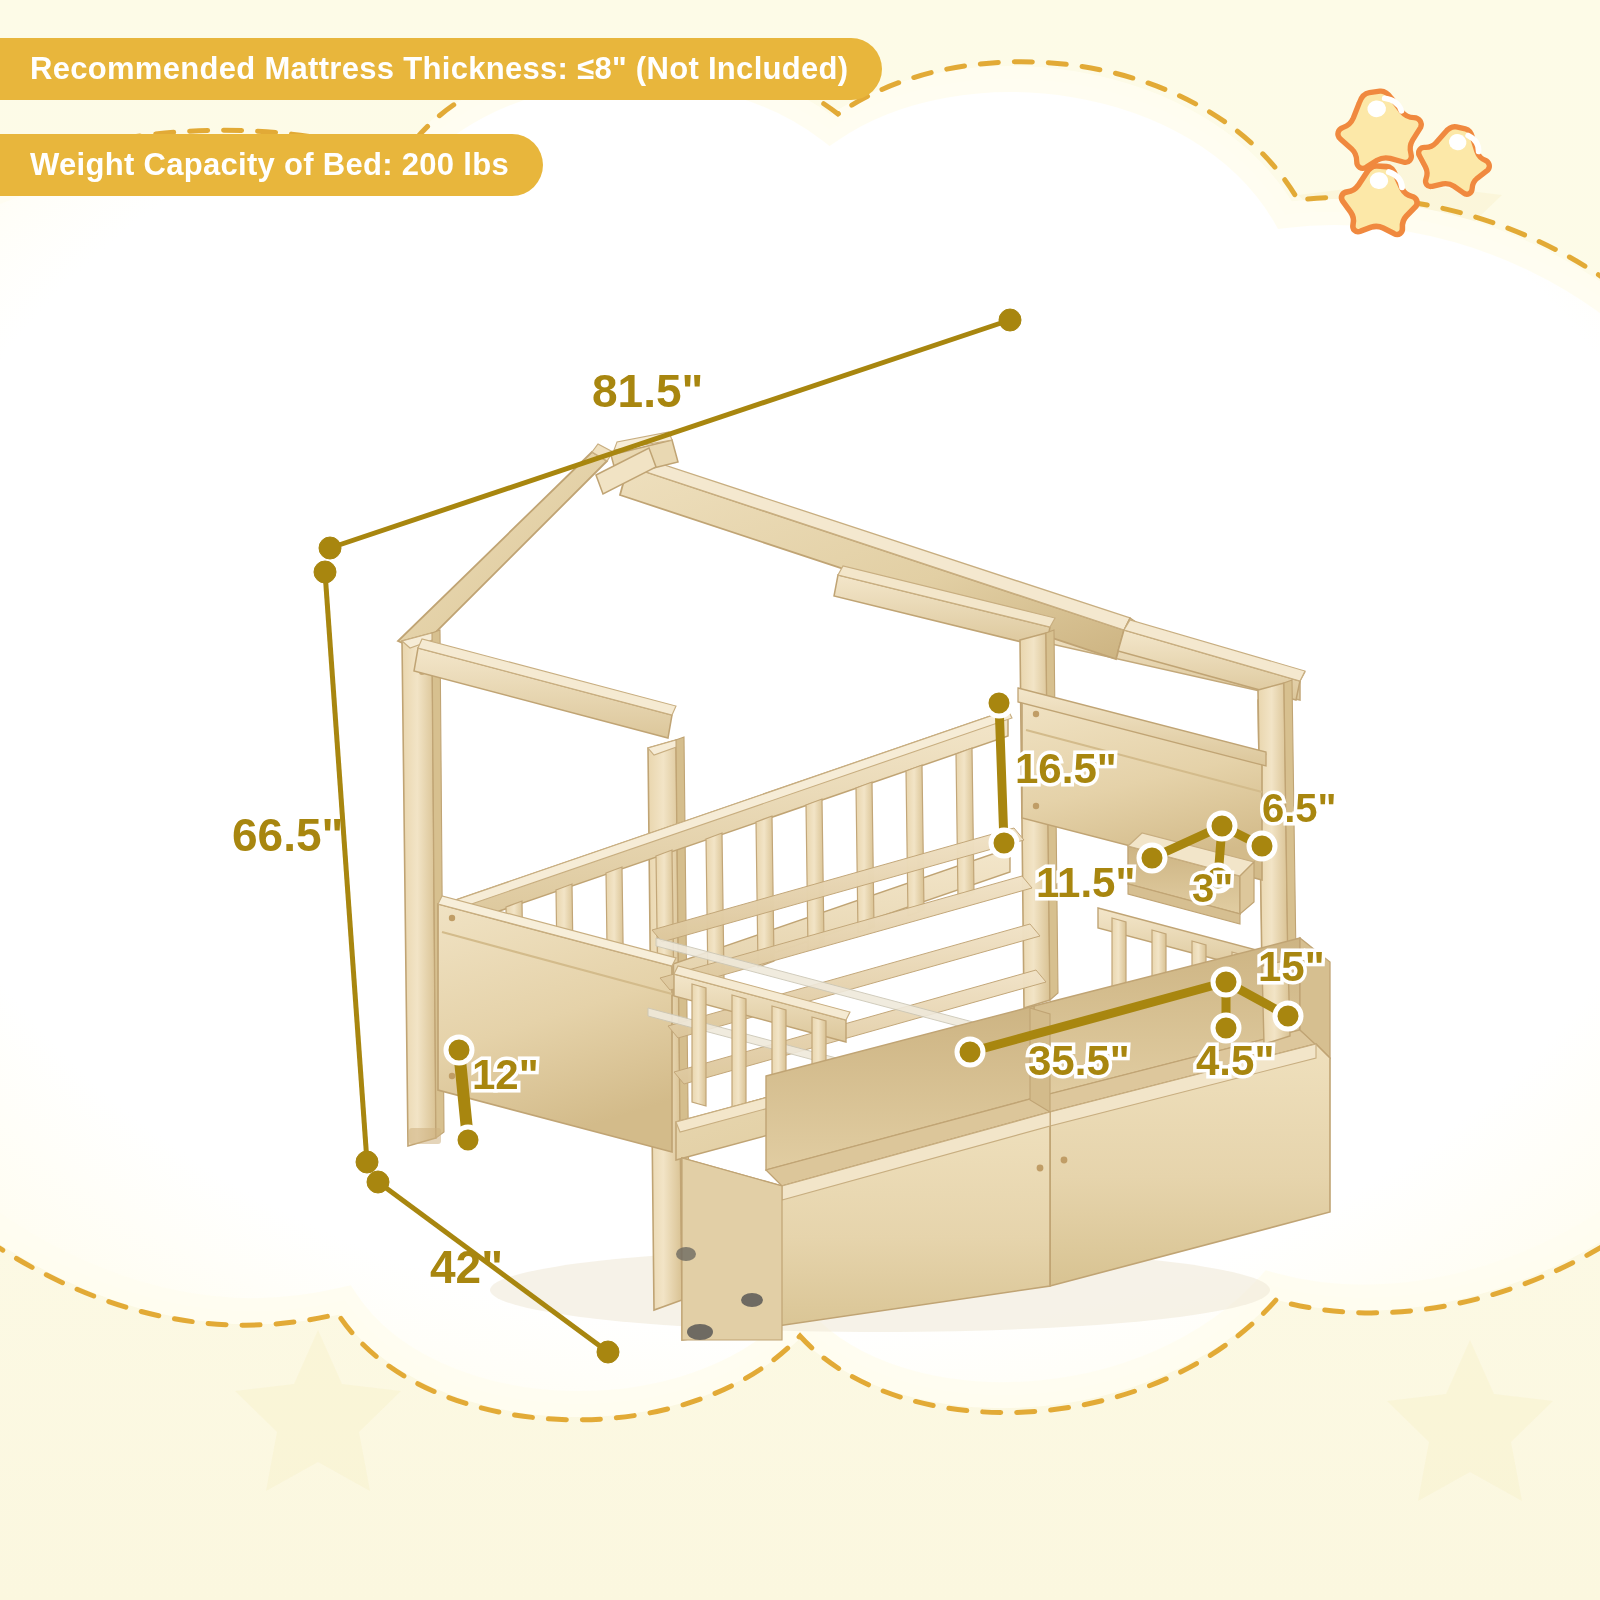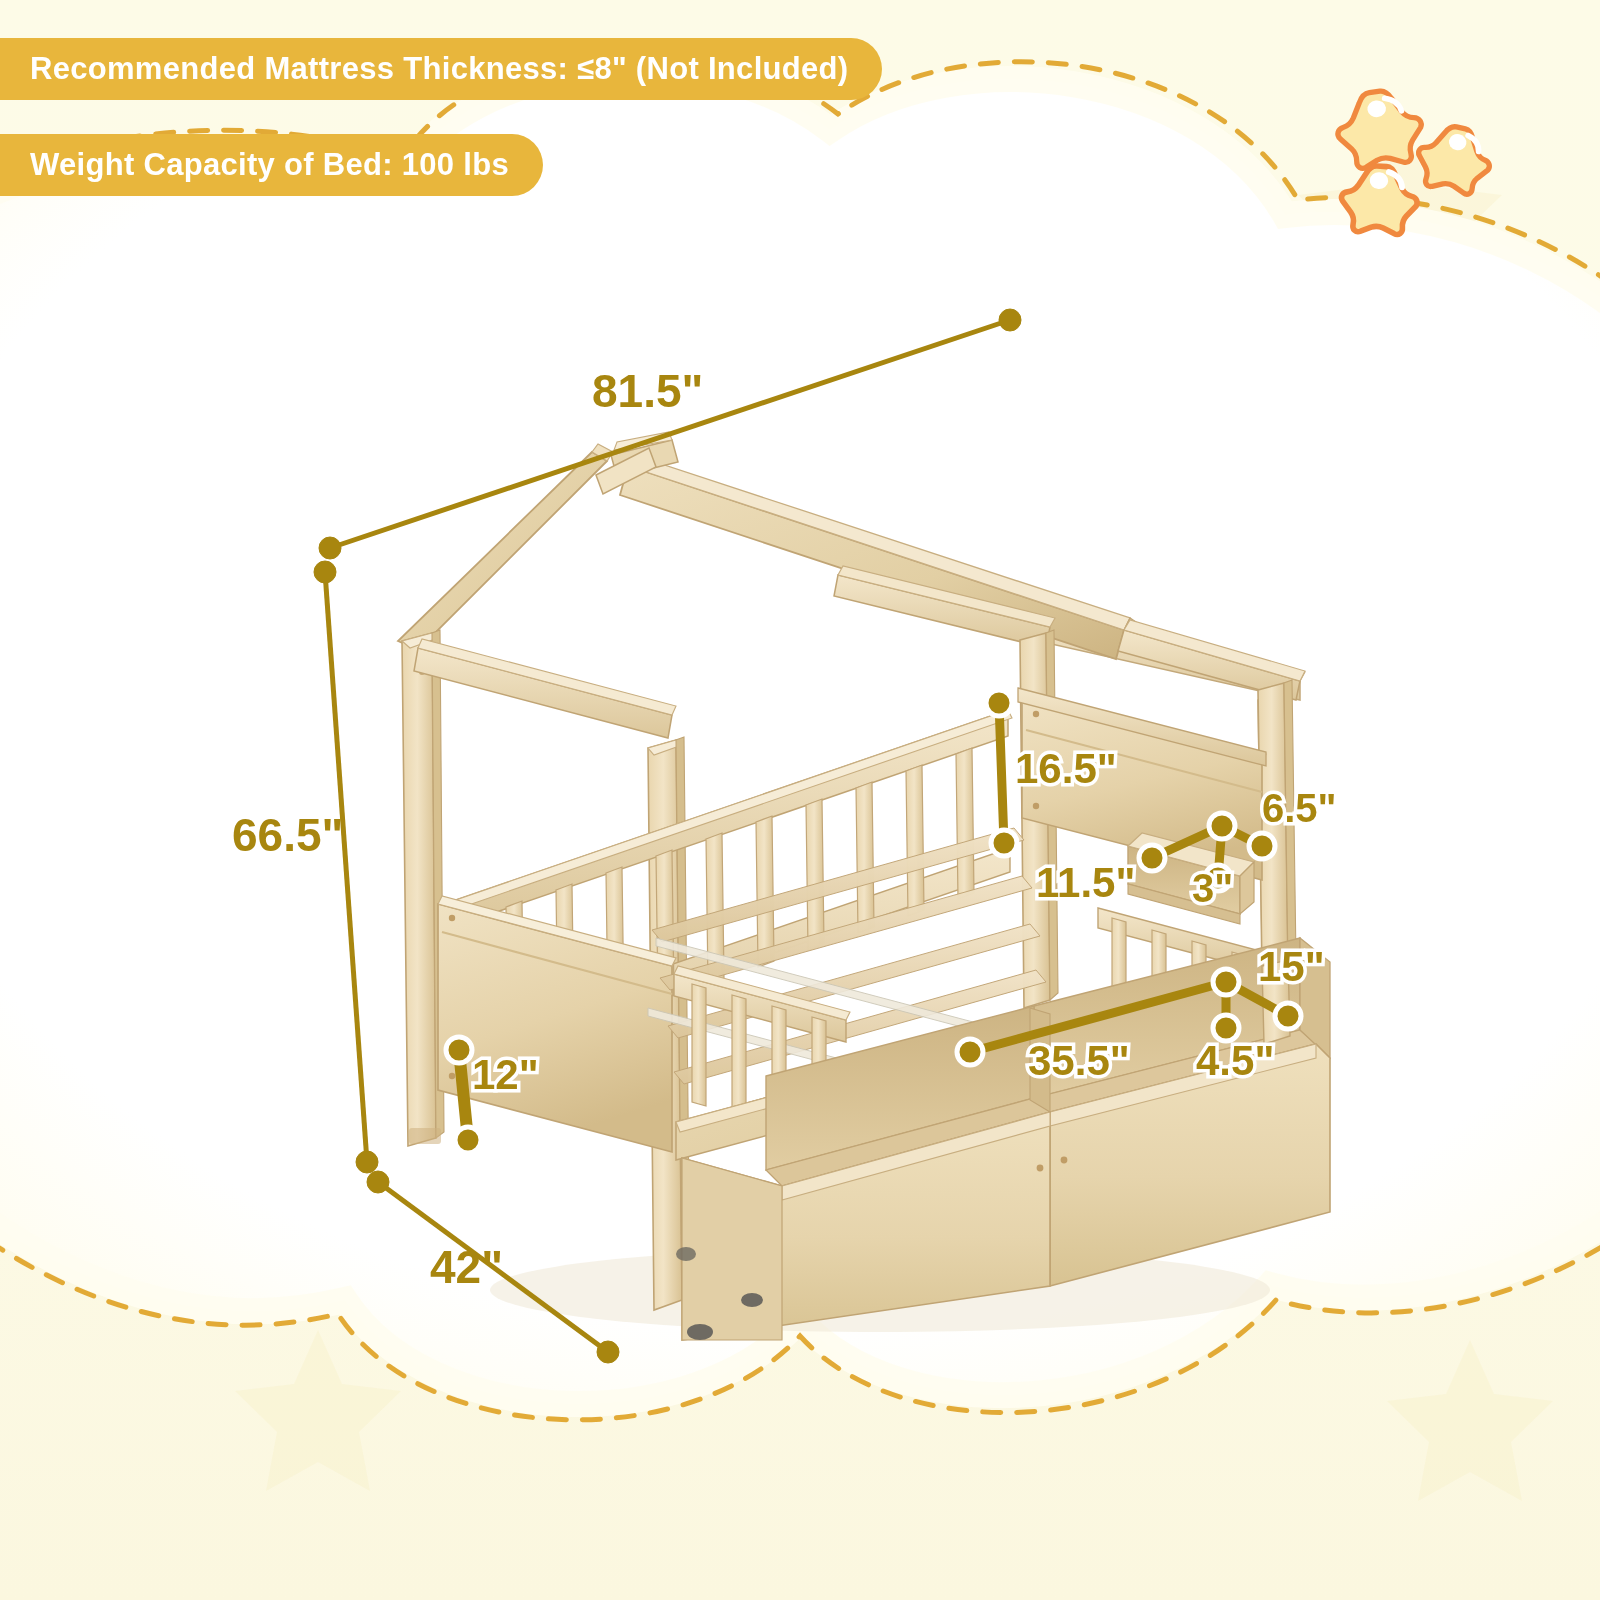--- a/index.html
+++ b/index.html
@@ -411,21 +411,21 @@
         <circle cx="1226" cy="1028" r="13" stroke="#ffffff" stroke-width="5"></circle>
       </g>
     </g>
   </svg>
 
   <div class="banner" id="banner-1">
     <span>Recommended Mattress Thickness: ≤8" (Not Included)</span>
   </div>
 
   <div class="banner" id="banner-2">
-    <span>Weight Capacity of Bed: 100 lbs</span>
+    <span>Weight Capacity of Bed: 200 lbs</span>
   </div>
 
   <div class="dim" style="left:592px;top:368px;font-size:46px;">
     <span>81.5"</span>
   </div>
 
   <div class="dim" style="left:232px;top:812px;font-size:46px;">
     <span>66.5"</span>
   </div>
 

